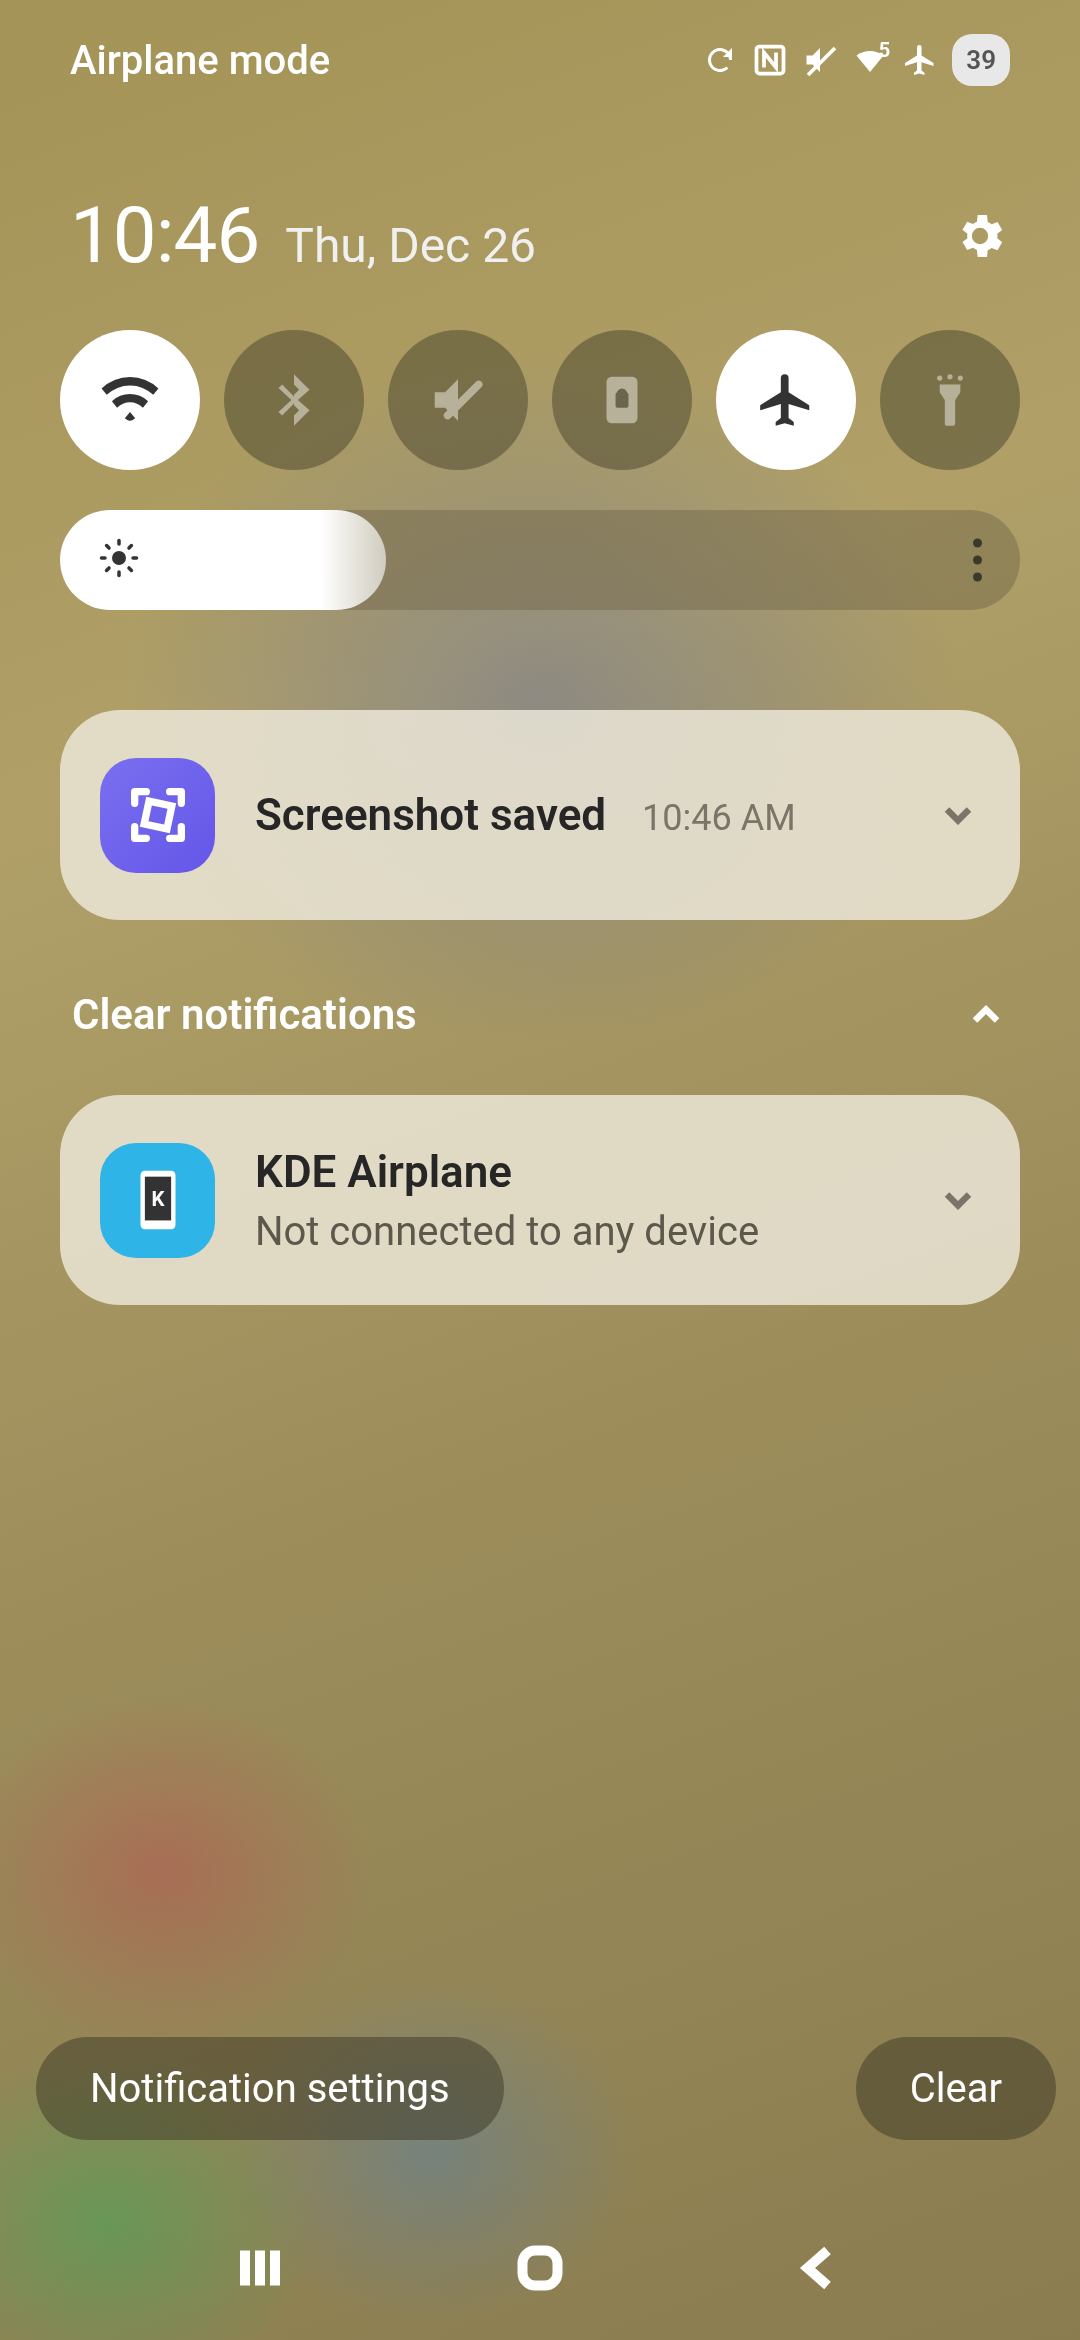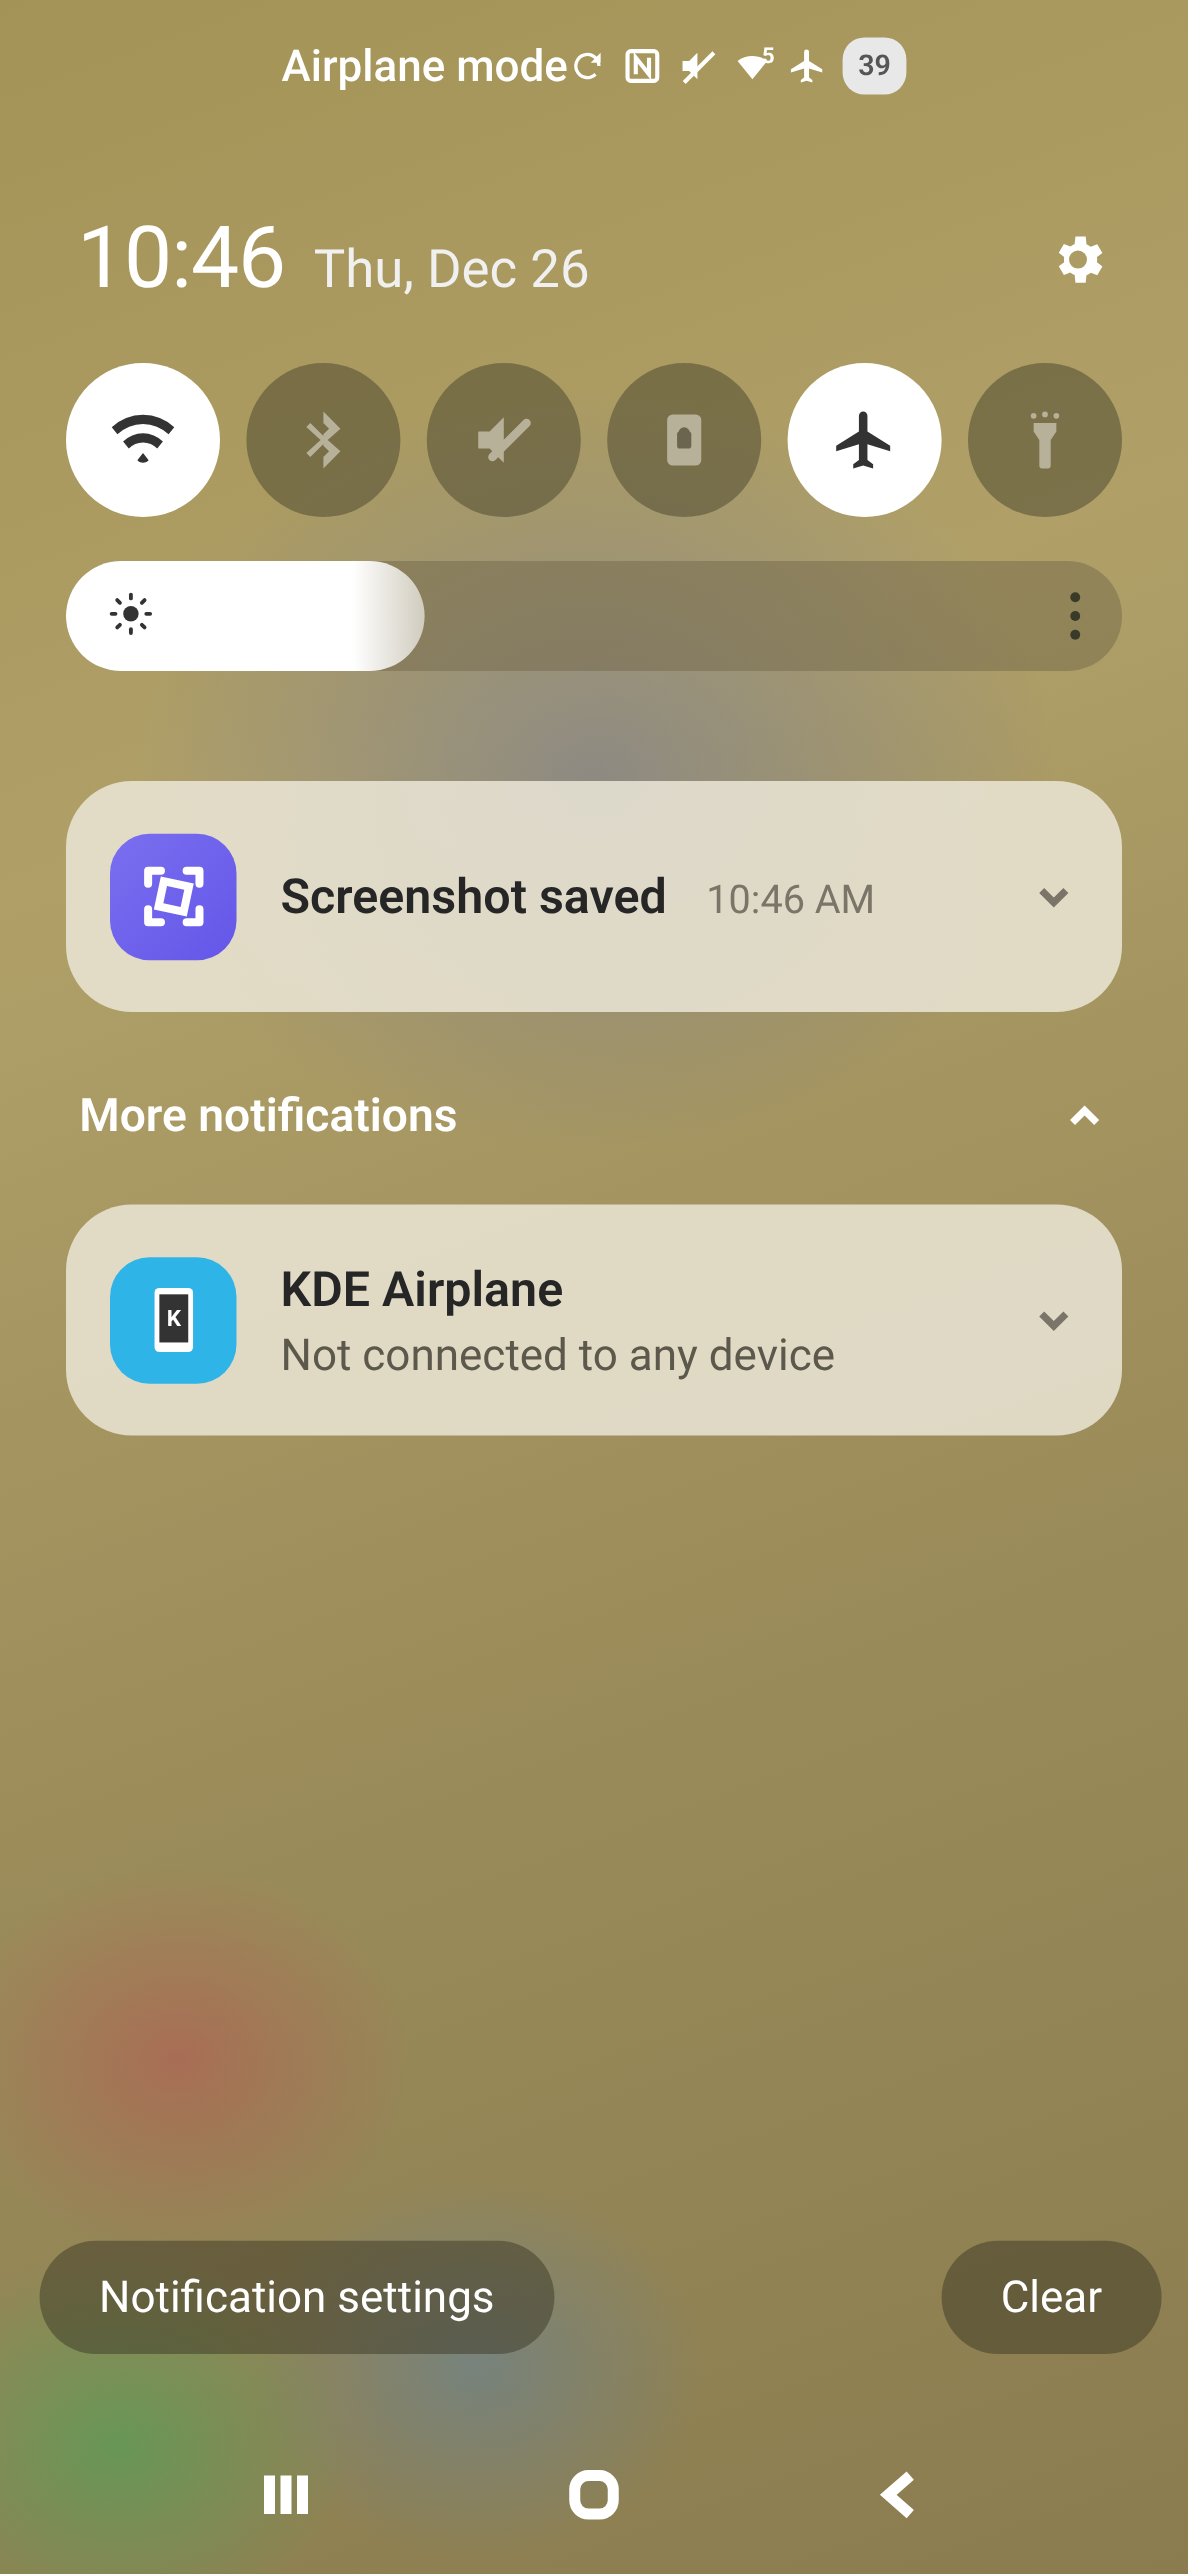--- a/index.html
+++ b/index.html
@@ -8,21 +8,21 @@
     background:
       radial-gradient(600px 500px at 50% 30%, rgba(80,100,180,0.35), transparent 70%),
       radial-gradient(300px 250px at 15% 80%, rgba(200,60,80,0.35), transparent 70%),
       radial-gradient(300px 250px at 10% 95%, rgba(40,180,90,0.4), transparent 70%),
       radial-gradient(300px 250px at 40% 92%, rgba(70,130,200,0.35), transparent 70%),
       linear-gradient(160deg, #a39356 0%, #b0a068 30%, #9c8d5b 60%, #8a7c4f 100%);
     position: relative;
     color: #fff;
   }
 
-  .status-bar { position:absolute; top:0; left:0; right:0; height:120px; display:flex; align-items:center; justify-content:center; padding:0 70px; }
+  .status-bar { position:absolute; top:0; left:0; right:0; height:120px; display:flex; align-items:center; justify-content:space-between; padding:0 70px; }
   .status-left { font-size:40px; font-weight:500; color:#fff; }
   .status-right { display:flex; align-items:center; gap:14px; }
   .status-right svg { width:36px; height:36px; fill:#fff; }
   .battery-pill { background:#e8e8e8; color:#555; border-radius:20px; padding:2px 14px; font-size:26px; font-weight:600; display:flex; align-items:center; height:52px;}
 
   .header { position:absolute; top:190px; left:70px; right:70px; display:flex; align-items:center; justify-content:space-between;gap:14px; }
   .header-left { display:flex; align-items:baseline; gap:26px; }
   .clock { font-size:78px; font-weight:400; color:#fff; letter-spacing:-1px;}
   .date { font-size:48px; font-weight:400; color:#f0f0f0; }
   .gear-btn { width:60px; height:60px; display:flex; align-items:center; justify-content:center; }
@@ -188,21 +188,21 @@
     </div>
   </div>
   <div class="chevron">
     <svg viewBox="0 0 24 24">
         <polyline points="6 9 12 15 18 9"></polyline>
       </svg>
   </div>
 </div>
 
 <div class="section-header">
-  <div class="section-title">More notifications</div>
+  <div class="section-title">Clear notifications</div>
   <div class="chevron">
     <svg viewBox="0 0 24 24">
         <polyline points="6 15 12 9 18 15"></polyline>
       </svg>
   </div>
 </div>
 
 <div class="notif notif-2">
   <div class="app-icon blue">
     <svg viewBox="0 0 24 24">

